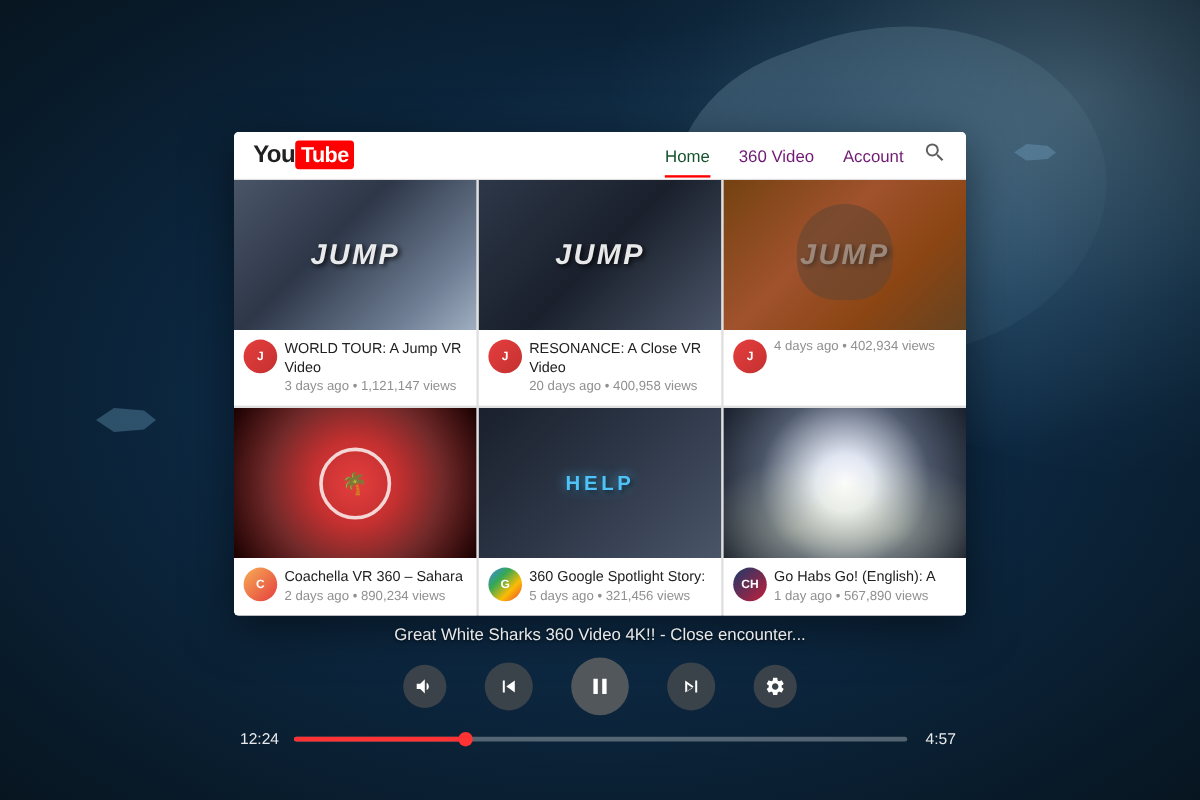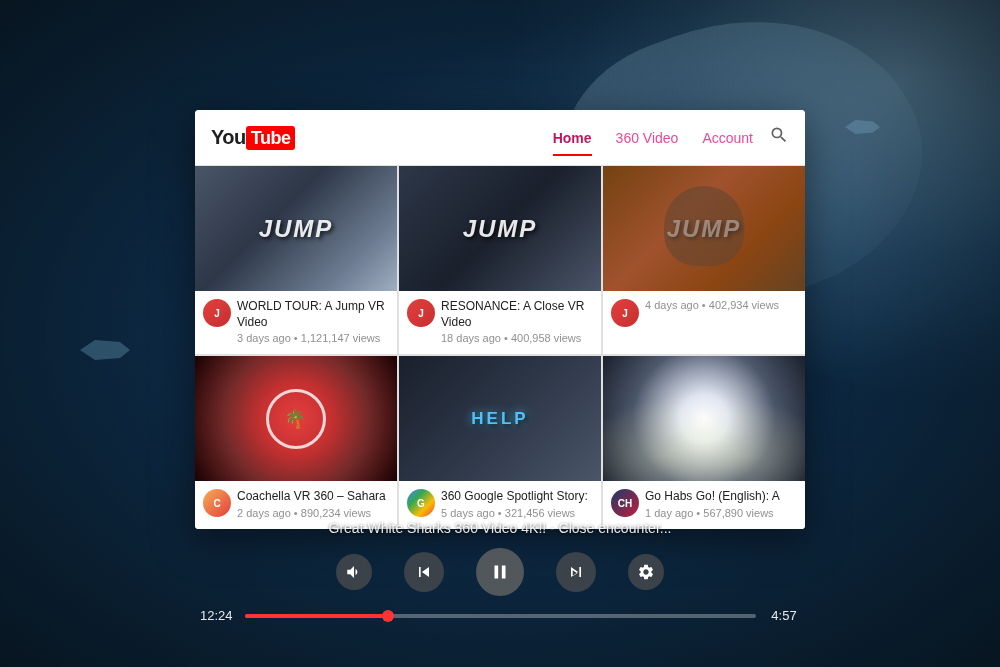--- a/index.html
+++ b/index.html
@@ -82,21 +82,21 @@
       overflow: hidden;
       box-shadow: 0 10px 40px rgba(0,0,0,0.5);
     }
 
     
     .yt-header {
       background: #fff;
       display: flex;
       align-items: center;
       padding: 0 16px;
-      height: 56px;
+      height: 40px;
       border-bottom: 1px solid #e0e0e0;
     }
 
     .yt-logo {
       display: flex;
       align-items: center;
       gap: 4px;
       margin-right: auto;
     }
 
@@ -116,30 +116,30 @@
     }
 
     .yt-nav {
       display: flex;
       align-items: center;
       gap: 24px;
     }
 
     .yt-nav-item {
       font-size: 14px;
-      color: #ec4899;
+      color: #701a75;
       cursor: pointer;
       padding: 8px 0;
       position: relative;
       text-decoration: none;
     }
 
     .yt-nav-item.active {
-      color: #be185d;
-      font-weight: 700;
+      color: #14532d;
+      font-weight: 400;
     }
 
     .yt-nav-item.active::after {
       content: '';
       position: absolute;
       bottom: -2px;
       left: 0;
       right: 0;
       height: 2px;
       background: #ff0000;
@@ -434,21 +434,21 @@
     </div>
 
     <div class="video-card">
       <div class="video-thumb thumb-2">
         <div class="jump-logo">JUMP</div>
       </div>
       <div class="video-info">
         <div class="channel-avatar avatar-jump">J</div>
         <div class="video-meta">
           <div class="video-title">RESONANCE: A Close VR Video</div>
-          <div class="video-stats">18 days ago • 400,958 views</div>
+          <div class="video-stats">20 days ago • 400,958 views</div>
         </div>
       </div>
     </div>
 
     <div class="video-card">
       <div class="video-thumb thumb-3">
         <div class="jump-logo">JUMP</div>
         <div class="gorilla-silhouette"></div>
       </div>
       <div class="video-info">

